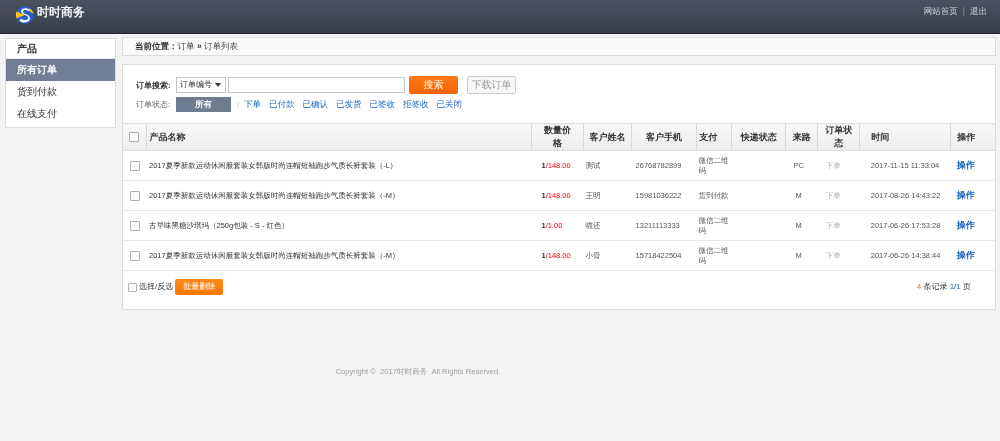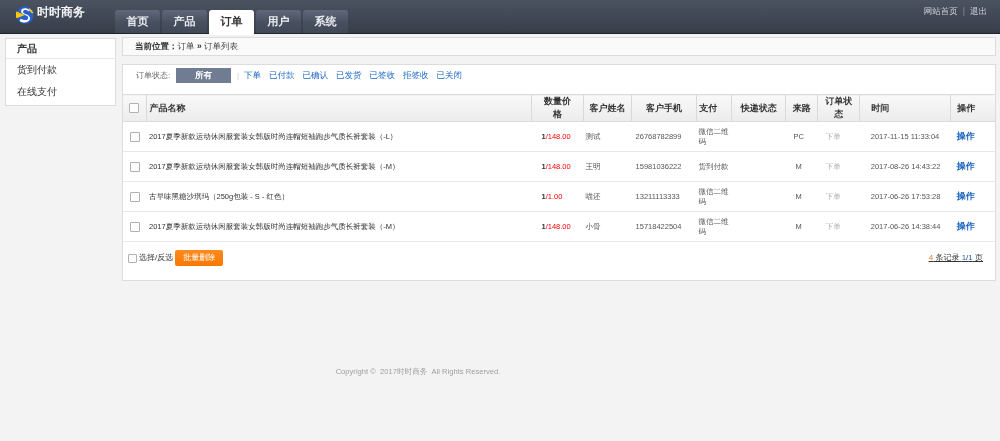--- a/index.html
+++ b/index.html
@@ -58,51 +58,52 @@
 .price b { color:#334; }
 .price span { color:#f00; font-weight:normal; }
 .grey { color:#aaa; }
 .op { color:#1a66c0; text-decoration:none; font-size:9px; font-weight:bold; }
 .cb { display:inline-block; width:8px; height:8px; border:1px solid #b0b0b0; background:#fcfcfc; border-radius:1px; vertical-align:middle; }
 
 
 .brow { margin:0px 12px 0 5px; padding-top:8px; height:17px; position:relative; }
 .brow .cb { margin:0 2px 0 0; width:7px; height:7px; }
 .btn-del { display:inline-block; height:16px; line-height:16px; padding:0 8px; background:linear-gradient(#ff8a1f,#f97800); color:#fff; border-radius:2px; margin-left:2px; vertical-align:middle; }
-.pageinfo { position:absolute; right:0; top:10px; color:#333;text-decoration:underline; }
+.pageinfo { position:absolute; right:12px; top:10px; color:#333; }
 .pageinfo .n1 { color:#e87c1e; }
 .pageinfo .n2 { color:#1a66c0; }
 
 .footer { position:absolute; left:0; top:367px; width:836px; text-align:center; color:#9f9f9f; font-size:7.6px; }
 </style>
 </head>
 <body>
 <div class="topbar">
   <svg class="logo" viewBox="0 0 18 18">
     <circle cx="9" cy="9" r="8.7" fill="#2760c8"></circle>
     <path d="M9 9 L0.3 5.6 A8.8 8.8 0 0 0 0.5 12.2 Z" fill="#ffc800"></path>
     <path d="M12.6 1.9 A8.7 8.7 0 0 1 17.4 7.6 L14.8 6.4 Z" fill="#ffc800"></path>
     <path d="M13.8 4.0 C10.6 1.4 6.0 1.8 5.2 4.6 C4.5 7.0 7.2 8.2 9.2 9.0 C11.2 9.8 12.6 10.7 12.1 12.4 C11.5 14.5 7.8 14.6 4.8 12.8 L3.6 14.9 C7.4 17.4 12.6 16.8 13.8 13.6 C14.9 10.8 12.2 9.2 10.0 8.3 C8.0 7.5 6.6 6.8 7.1 5.3 C7.7 3.6 11.0 3.7 13.0 5.6 Z" fill="#fff"></path>
   </svg>
   <div class="brand">时时商务</div>
-  <div class="nav">
-    <a href="#">首页</a><a href="#">产品</a><a class="on" href="#">订单</a><a href="#">用户</a><a href="#">系统</a>
-  </div>
   <div class="toplinks">网站首页<i>|</i>退出</div>
 </div>
 
 <div class="side">
   <div class="hd">产品</div>
+  <a class="on" href="#">所有订单</a>
   <a href="#">货到付款</a>
   <a href="#">在线支付</a>
 </div>
 
 <div class="main">
   <div class="crumb"><b>当前位置：</b>订单 <b>»</b> 订单列表</div>
   <div class="panel">
+    <div class="srow">
+      <span class="lab">订单搜索:</span><span class="sel">订单编号<s></s></span><span class="inp" style="width:175px;margin-left:2px;"></span><span class="btn-orange" style="width:49px;margin-left:4px;">搜索</span><span class="btn-grey" style="width:47px;margin-left:9px;">下载订单</span>
+    </div>
     <div class="srow" style="margin-top:3px;height:15px;">
       <span class="lab st-lab">订单状态:</span><span class="tag">所有</span><span class="sep">|</span><a class="stlink" href="#">下单</a><a class="stlink" href="#">已付款</a><a class="stlink" href="#">已确认</a><a class="stlink" href="#">已发货</a><a class="stlink" href="#">已签收</a><a class="stlink" href="#">拒签收</a><a class="stlink" href="#">已关闭</a>
     </div>
 
     <table>
       <colgroup>
         <col style="width:23px">
           <col style="width:385px">
           <col style="width:52px">
           <col style="width:48px">

